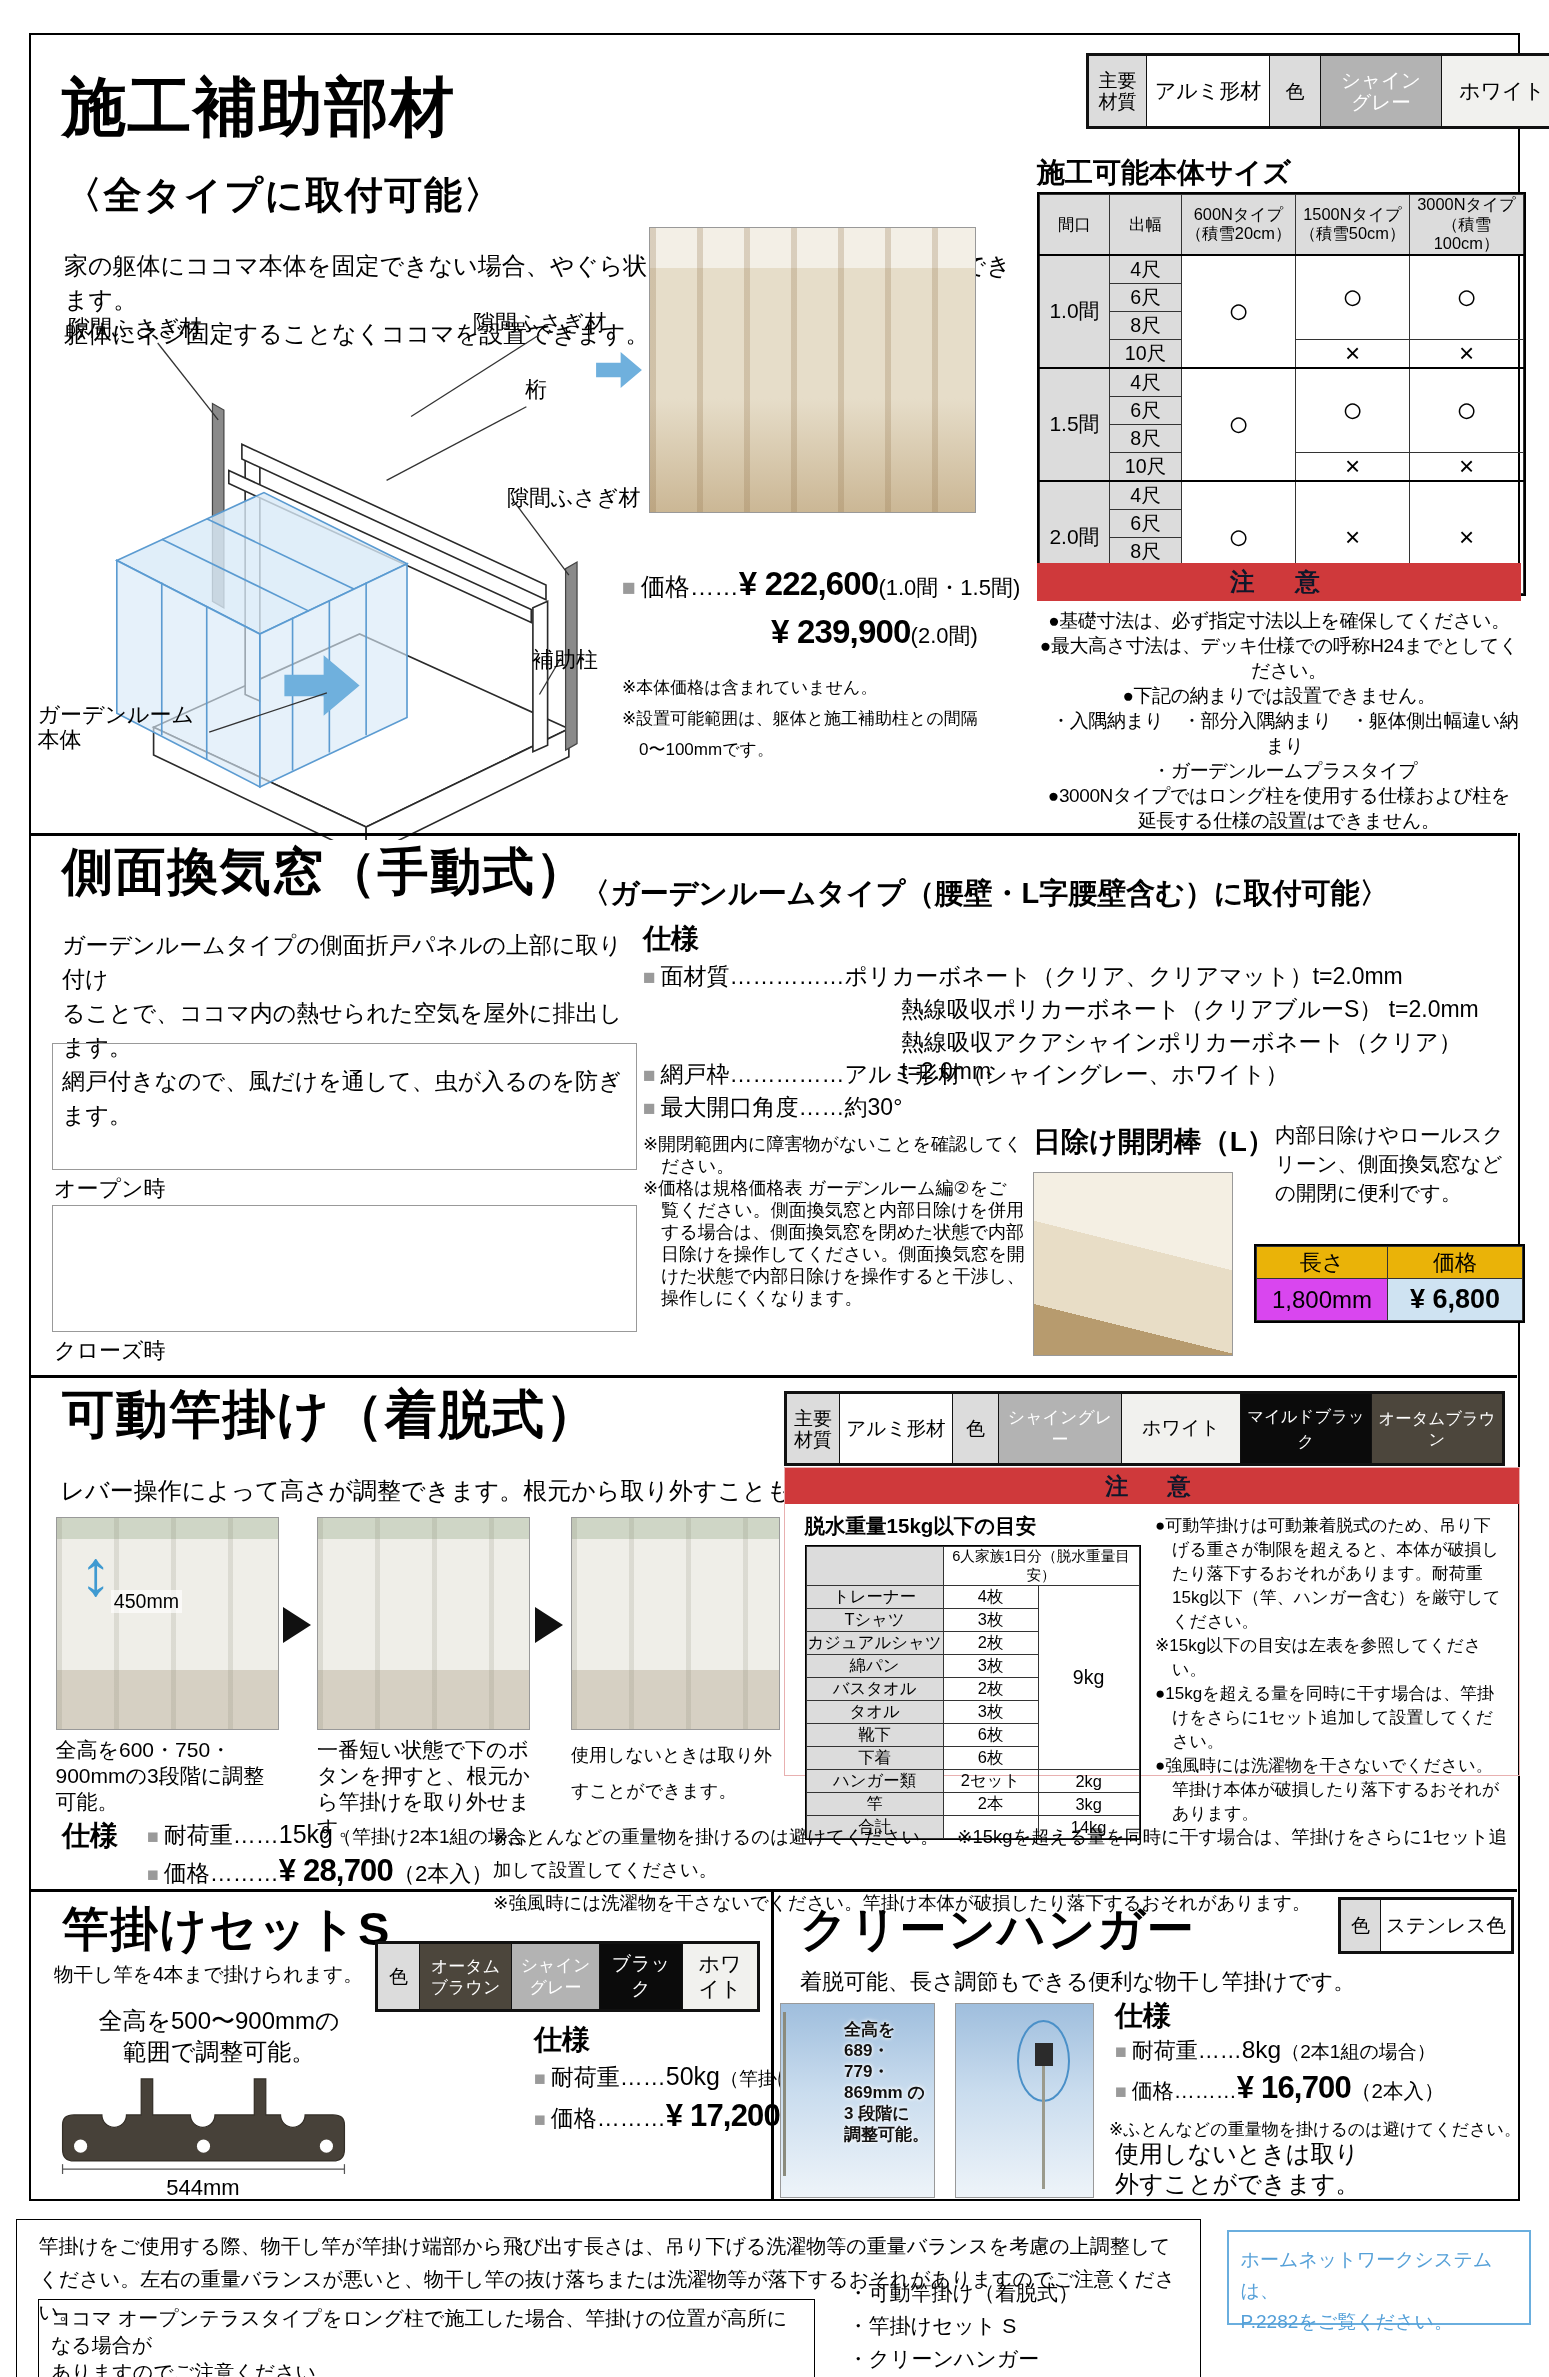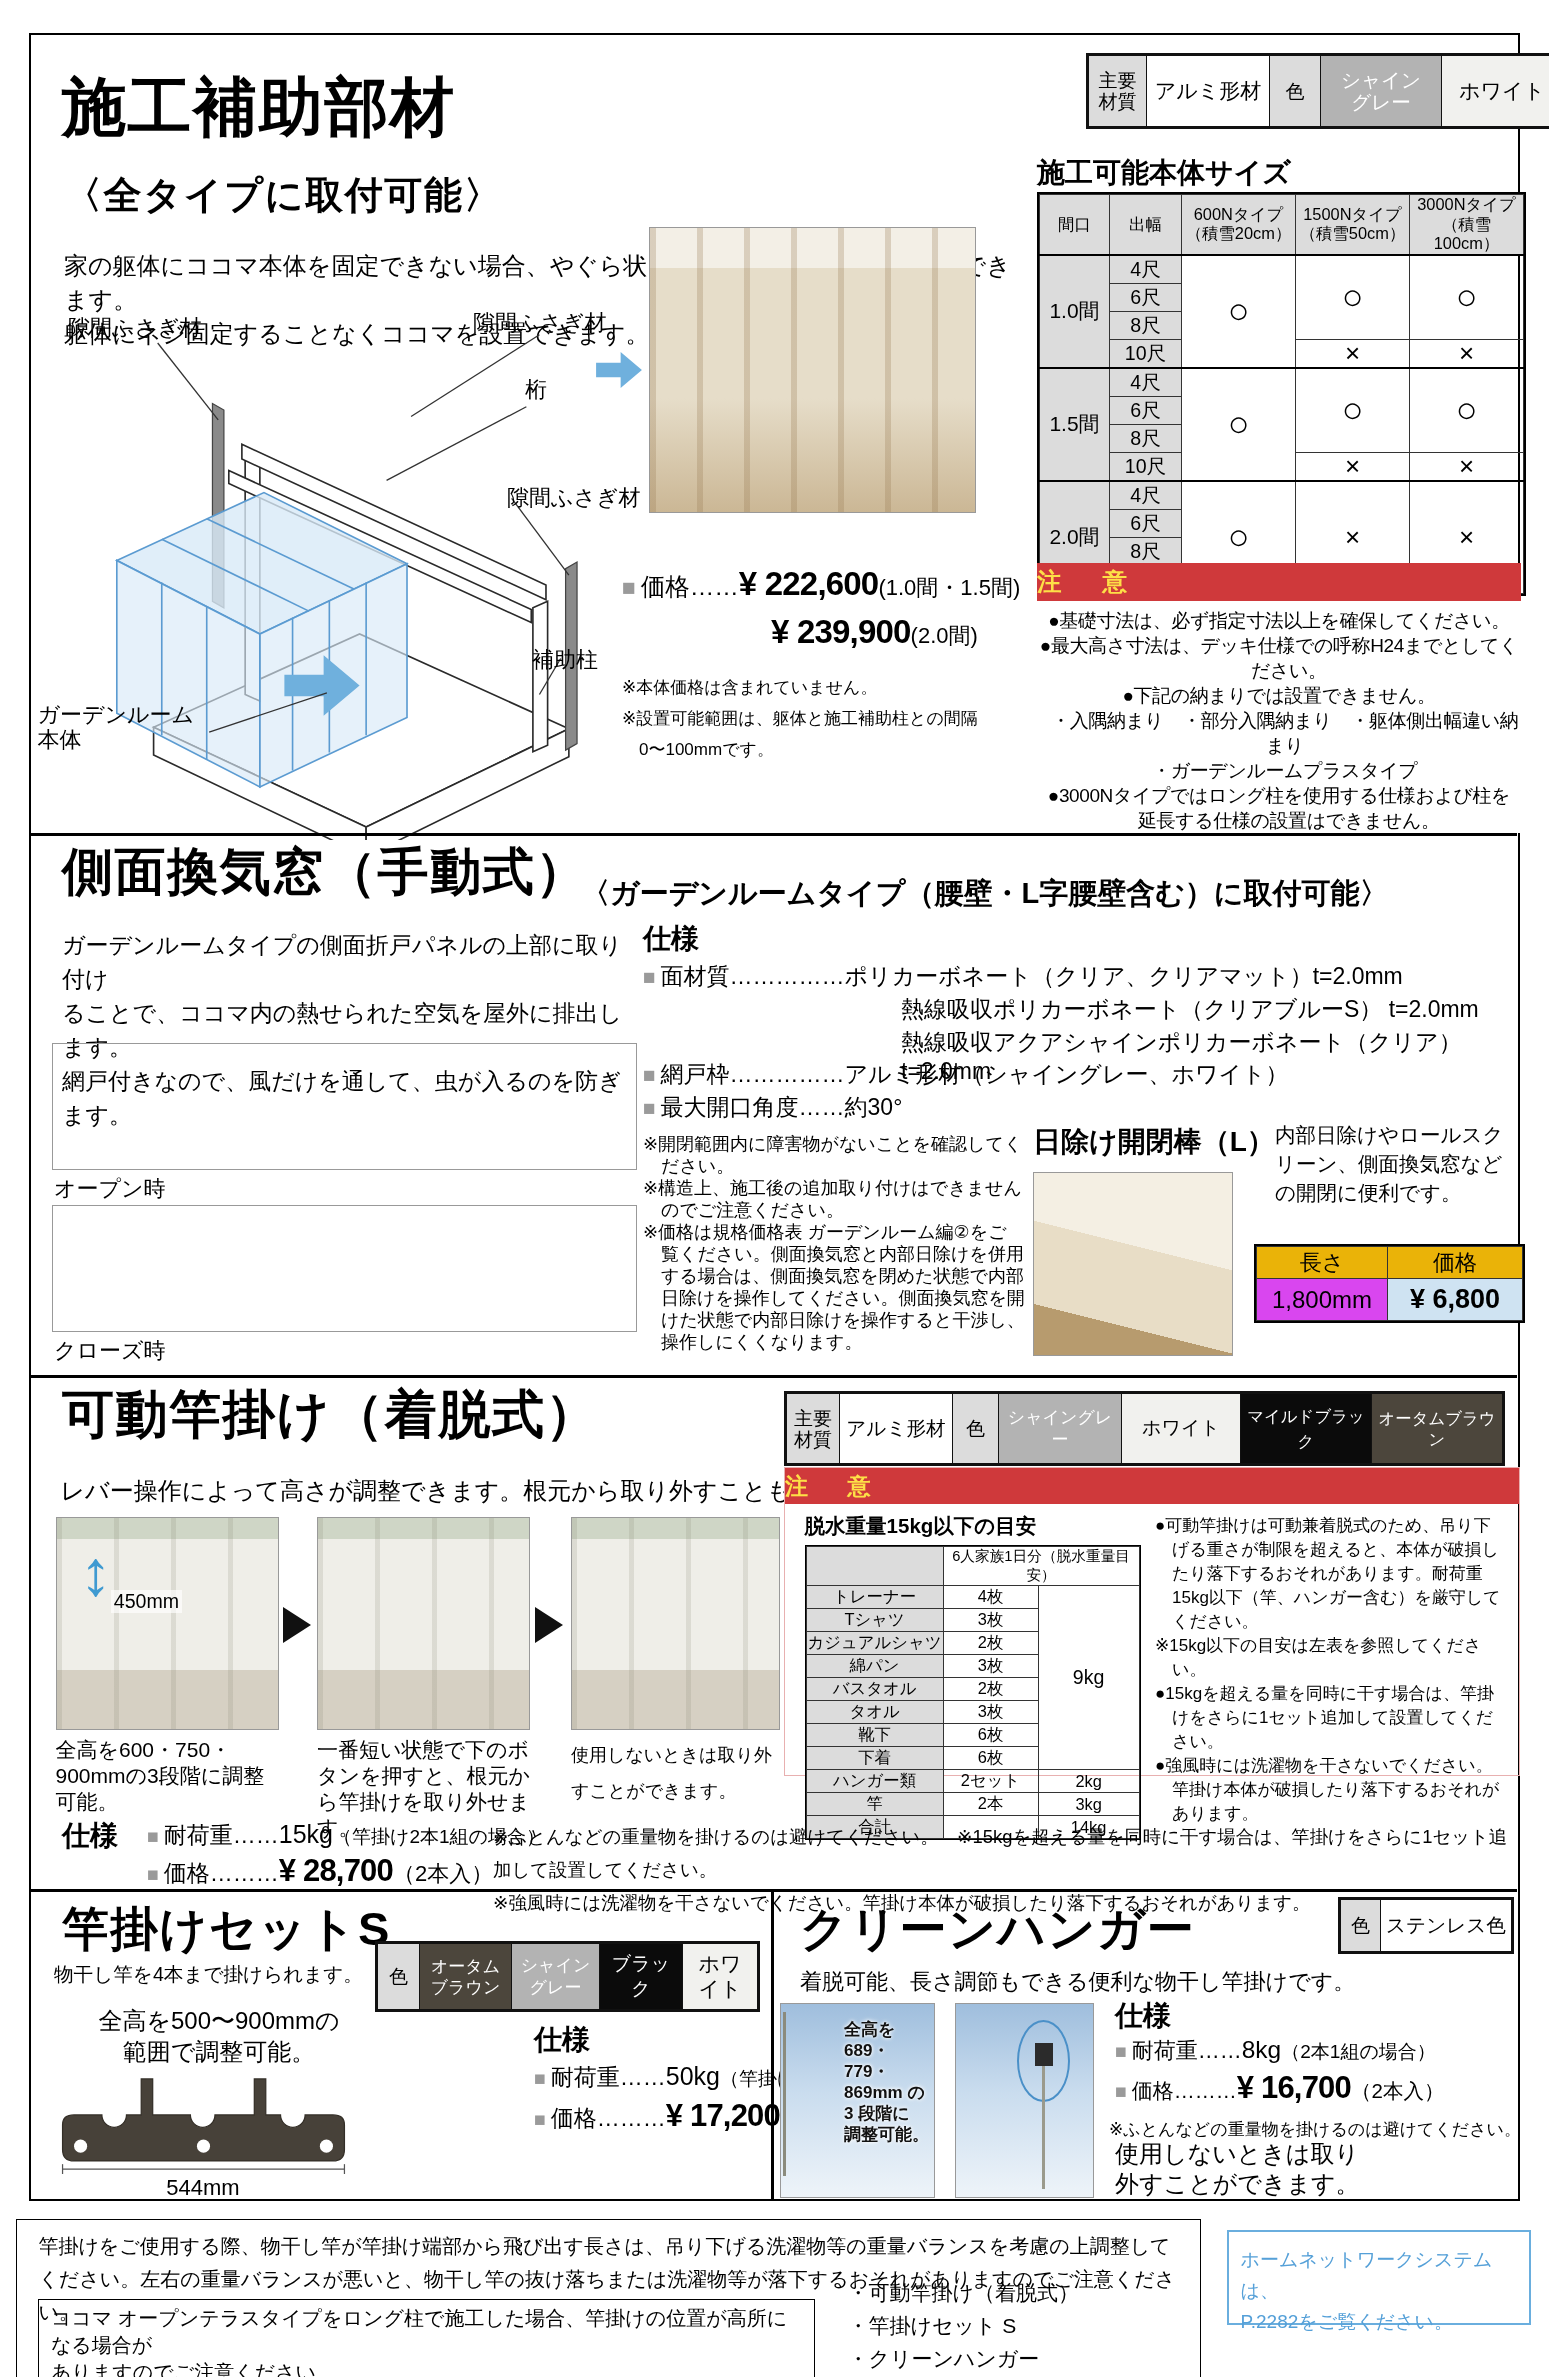--- a/index.html
+++ b/index.html
@@ -18,21 +18,21 @@
   .chip{display:flex;align-items:center;justify-content:center;text-align:center;
         white-space:pre-line;font-size:21px;line-height:24.5px;padding:0 4.9px;box-sizing:border-box;border-left:1.6px solid #111;}
   .chip:first-child{border-left:none;}
   .chip.hd{background:#dcdcdc;font-size:19px;line-height:21px;}
   .chip.w{background:#ffffff;}
   .chip.sg{background:#b3b3b3;color:#fff;font-size:19.6px;line-height:22px;}
   .chip.wh{background:#f1f1ee;}
   .chip.mb{background:#0b0b0b;color:#fff;font-size:19px;}
   .chip.ab{background:#4c463c;color:#fff;font-size:19px;line-height:21px;}
   
-  .caution-hd{background:#cf393b;color:#fde047;font-weight:bold;}
+  .caution-hd{background:#cf393b;color:#0f172a;text-align:center;font-weight:bold;}
   .caution-body{background:#fff;}
   .pinkline{border:1.6px solid #e8b0b0;box-sizing:border-box;}
   .hang{padding-left:19.6px;text-indent:-19.6px;}
   
   table{border-collapse:collapse;table-layout:fixed;}
   td,th{border:1.2px solid #333;text-align:center;vertical-align:middle;padding:0;font-weight:normal;}
   .gray{background:#dcdcdc;}
   .ok{font-size:36px;line-height:1;font-weight:200;}
   .ng{font-size:26px;line-height:1;}
   .tb-outer{border:2.5px solid #000;}
@@ -289,22 +289,20 @@
     </div>
     <div class="abs spec-row" style="left:612px;top:1057px;">
       <span class="sq" style="font-size:21px;">■</span>
       <span class="spec-label">最大開口角度……</span>
       <span class="spec-label">約30°</span>
     </div>
 
     <div class="abs" style="left:612px;top:1098px;width:393px;font-size:18px;line-height:22px;">
       <div class="pre">※開閉範囲内に障害物がないことを確認してく
 　ださい。</div>
-      <div class="pre">※構造上、施工後の追加取り付けはできません
-　のでご注意ください。</div>
       <div class="pre">※価格は規格価格表 ガーデンルーム編②をご
 　覧ください。側面換気窓と内部日除けを併用
 　する場合は、側面換気窓を閉めた状態で内部
 　日除けを操作してください。側面換気窓を開
 　けた状態で内部日除けを操作すると干渉し、
 　操作しにくくなります。</div>
     </div>
 
     <div class="abs b" style="left:1002px;top:1088px;font-size:28px;">日除け開閉棒（L）</div>
     <div class="abs" style="left:1244px;top:1085px;width:245px;font-size:20.5px;line-height:29px;">内部日除けやロールスクリーン、側面換気窓などの開閉に便利です。</div>

